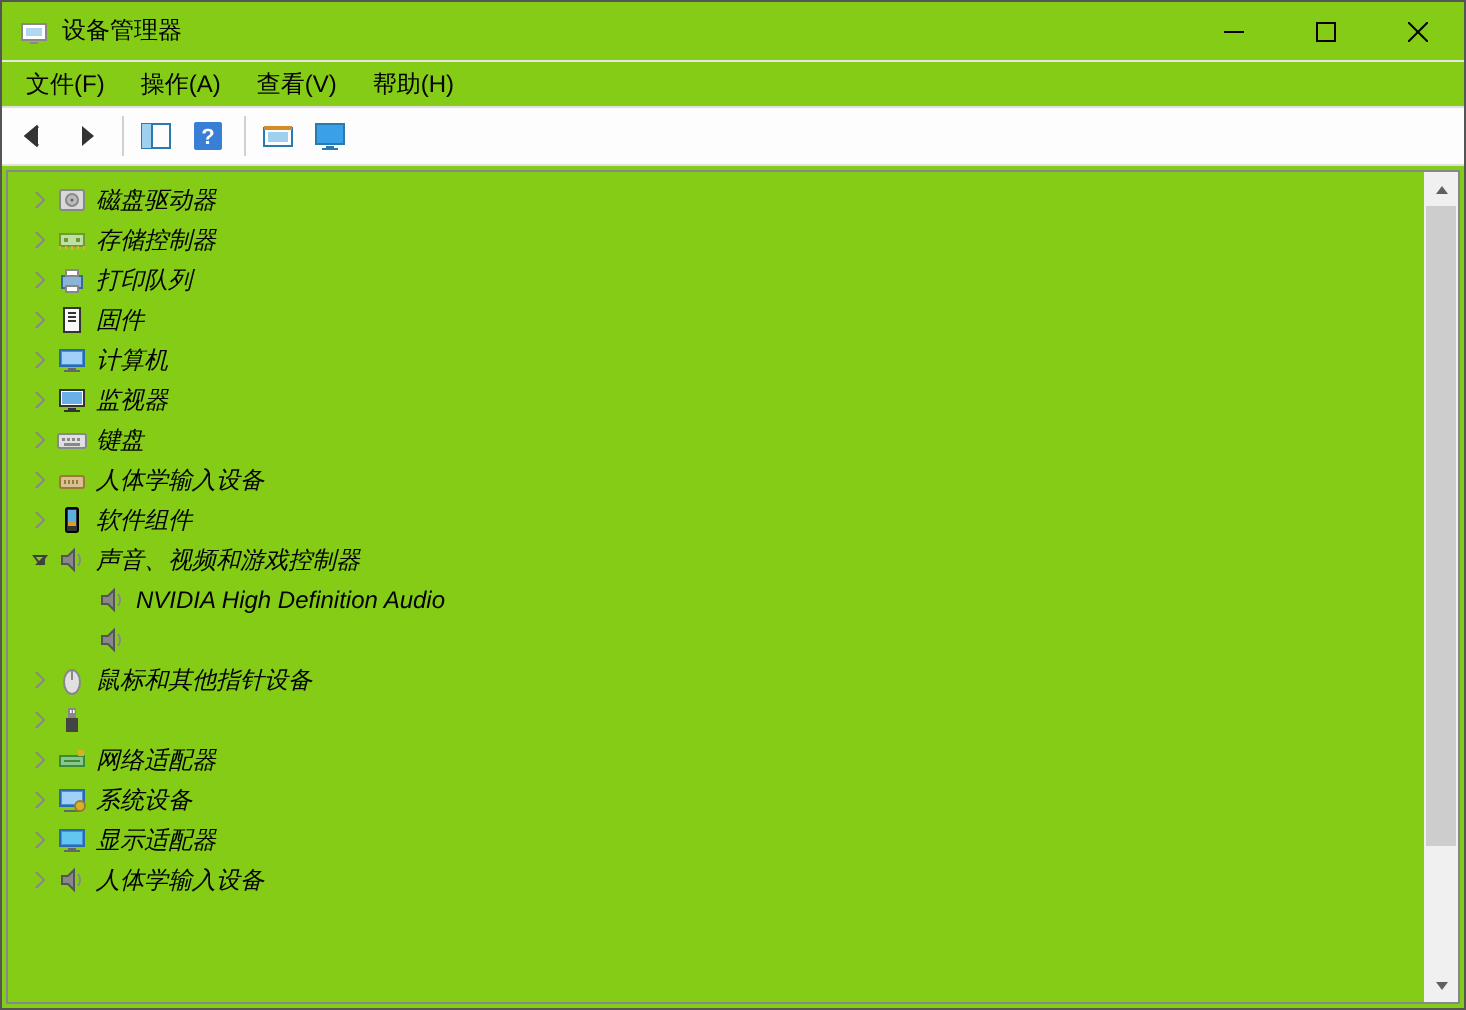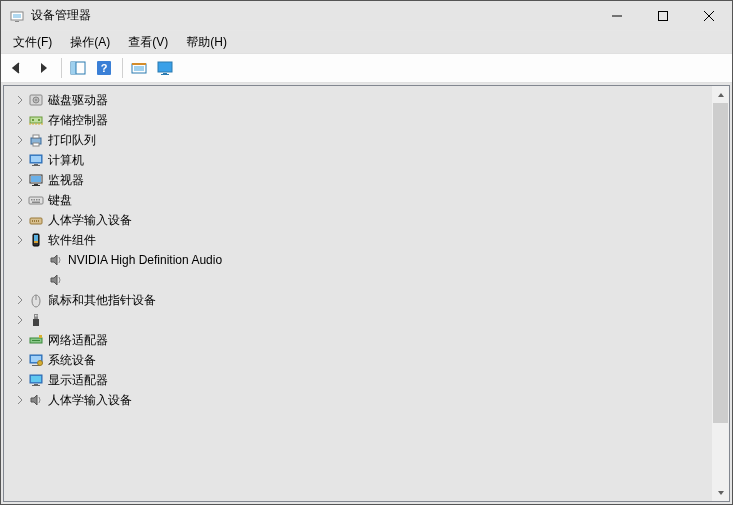--- a/index.html
+++ b/index.html
@@ -1,28 +1,28 @@
 <!DOCTYPE html>
 <html><head>
 <meta charset="utf-8">
 <style>
   * { box-sizing: border-box; margin: 0; padding: 0; }
   body { font-family: "Microsoft YaHei", "Segoe UI", sans-serif; font-size: 12px; background: #fff; color: #000; }
-  .window { width: 733px; height: 505px; border: 1px solid #555; background: #e5e5e5; display: flex; flex-direction: column; position: relative; }
+  .window { width: 733px; height: 505px; border: 1px solid #555; background: #84cc16; display: flex; flex-direction: column; position: relative; }
   .titlebar { height: 30px; display: flex; align-items: center; padding: 0 0 0 8px; border-bottom: 1px solid #e6e6e6; }
   .titlebar .title-icon { width: 16px; height: 16px; margin-right: 6px; display: inline-flex; align-items: center; justify-content: center; }
   .titlebar .title-text { flex: 1; font-size: 12px; }
   .winbtns { display: flex; height: 100%; }
   .winbtn { width: 46px; height: 100%; display: flex; align-items: center; justify-content: center; }
   .menubar { height: 22px; display: flex; align-items: center; padding: 0 4px; gap: 2px; }
   .menubar .menu-item { padding: 2px 8px; font-size: 12px; }
   .toolbar { height: 30px; display: flex; align-items: center; padding: 2px 4px; gap: 0; border-top: 1px solid #e0e0e0; border-bottom: 1px solid #e0e0e0; background: #fdfdfd; }
   .toolbar .tbtn { width: 24px; height: 24px; display: flex; align-items: center; justify-content: center; margin-right: 2px; border: 1px solid transparent; }
   .toolbar .sep { width: 1px; height: 20px; background: #d0d0d0; margin: 0 4px; }
-  .content-wrap { flex: 1; padding: 2px; display: flex; overflow: hidden; }
+  .content-wrap { flex: 1; padding: 2px; display: flex; overflow: hidden; font-style: italic; }
   .content { flex: 1; border: 1px solid #828790; position: relative; overflow: hidden; }
   .tree { padding: 4px 0; overflow-y: auto; height: 100%; }
   .tree-row { display: flex; align-items: center; height: 20px; padding-right: 4px; white-space: nowrap; }
   .indent { display: inline-block; height: 1px; }
   .chev { width: 16px; height: 16px; display: inline-flex; align-items: center; justify-content: center; flex-shrink: 0; }
   .icon { width: 16px; height: 16px; margin-right: 4px; display: inline-flex; align-items: center; justify-content: center; flex-shrink: 0; }
   .label { font-size: 12px; }
   .scrollbar-track { position: absolute; right: 0; top: 0; bottom: 0; width: 17px; background: #f0f0f0; }
   .scrollbar-arrow { width: 17px; height: 17px; display: flex; align-items: center; justify-content: center; background: #f0f0f0; position: absolute; }
   .scrollbar-arrow.up { top: 0; }
@@ -167,20 +167,37 @@
           </div>
           <div class="tree-row">
             <span class="indent" style="width:8px"></span>
             <span class="chev">
               <svg width="10" height="10" viewBox="0 0 10 10">
                 <path d="M3 1 L7 5 L3 9" fill="none" stroke="#888" stroke-width="1"></path>
               </svg>
             </span>
             <span class="icon">
               <svg width="16" height="16">
+                <rect x="4" y="2" width="8" height="12" fill="#f8f8f8" stroke="#333"></rect>
+                <rect x="6" y="4" width="4" height="1" fill="#333"></rect>
+                <rect x="6" y="6" width="4" height="1" fill="#333"></rect>
+                <rect x="6" y="8" width="4" height="1" fill="#333"></rect>
+              </svg>
+            </span>
+            <span class="label">固件</span>
+          </div>
+          <div class="tree-row">
+            <span class="indent" style="width:8px"></span>
+            <span class="chev">
+              <svg width="10" height="10" viewBox="0 0 10 10">
+                <path d="M3 1 L7 5 L3 9" fill="none" stroke="#888" stroke-width="1"></path>
+              </svg>
+            </span>
+            <span class="icon">
+              <svg width="16" height="16">
                 <rect x="2" y="3" width="12" height="8" fill="#4a90d9" stroke="#2a6ab0"></rect>
                 <rect x="3" y="4" width="10" height="6" fill="#a0d0f8"></rect>
                 <rect x="6" y="12" width="4" height="1" fill="#666"></rect>
                 <rect x="4" y="13" width="8" height="1" fill="#666"></rect>
               </svg>
             </span>
             <span class="label">计算机</span>
           </div>
           <div class="tree-row">
             <span class="indent" style="width:8px"></span>
@@ -244,20 +261,36 @@
               </svg>
             </span>
             <span class="icon">
               <svg width="16" height="16">
                 <rect x="5" y="2" width="6" height="12" rx="1" fill="#333" stroke="#000"></rect>
                 <rect x="6" y="3" width="4" height="8" fill="#5ab0e0"></rect>
                 <rect x="6" y="9" width="4" height="2" fill="#d8a030"></rect>
               </svg>
             </span>
             <span class="label">软件组件</span>
+          </div>
+          <div class="tree-row">
+            <span class="indent" style="width:8px"></span>
+            <span class="chev">
+              <svg width="10" height="10" viewBox="0 0 10 10">
+                <path d="M2 3 L8 3 L5 7 Z" fill="none" stroke="#404040"></path>
+                <path d="M7.5 2.5 L7.5 7.5 L2.5 7.5 Z" fill="#404040"></path>
+              </svg>
+            </span>
+            <span class="icon">
+              <svg width="16" height="16">
+                <path d="M3 6 L6 6 L9 3 L9 13 L6 10 L3 10 Z" fill="#888" stroke="#555"></path>
+                <path d="M11 5 Q13 8 11 11" fill="none" stroke="#888" stroke-width="1"></path>
+              </svg>
+            </span>
+            <span class="label">声音、视频和游戏控制器</span>
           </div>
           <div class="tree-row">
             <span class="indent" style="width:28px"></span>
             <span class="chev"></span>
             <span class="icon">
               <svg width="16" height="16">
                 <path d="M3 6 L6 6 L9 3 L9 13 L6 10 L3 10 Z" fill="#888" stroke="#555"></path>
                 <path d="M11 5 Q13 8 11 11" fill="none" stroke="#888" stroke-width="1"></path>
               </svg>
             </span>

